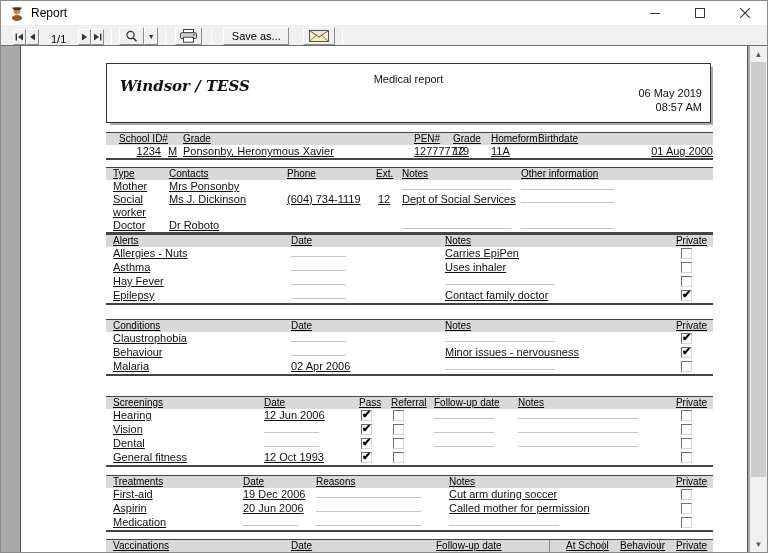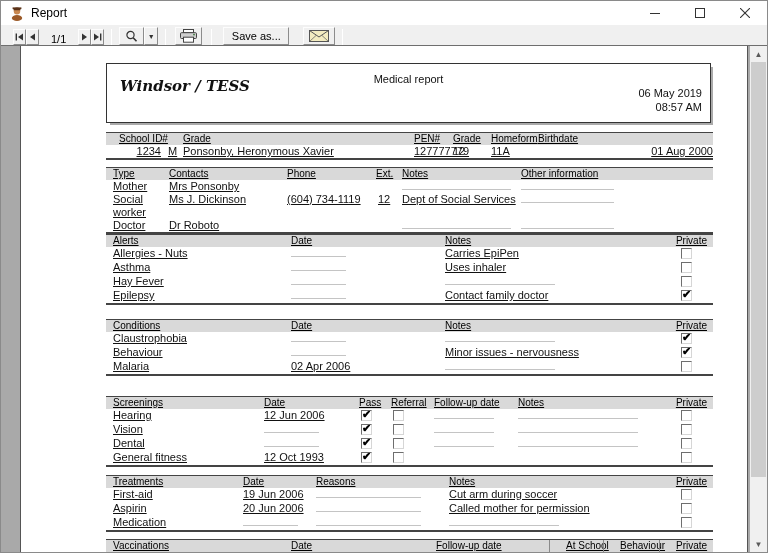--- a/index.html
+++ b/index.html
@@ -343,21 +343,21 @@
         <div class="sec m6">
           <div class="grid shead t-tre">
             <div class="c pl7">Treatments</div>
             <div class="c">Date</div>
             <div class="c">Reasons</div>
             <div class="c">Notes</div>
             <div class="c ra pr6">Private</div>
           </div>
           <div class="grid row t-tre">
             <div class="c pl7">First-aid</div>
-            <div class="c">19 Jun 2006</div>
+            <div class="c">19 Dec 2006</div>
             <div class="c"><span class="bl bl105"></span></div>
             <div class="c">Cut arm during soccer</div>
             <div class="c pl12"><span class="cb"></span></div>
           </div>
           <div class="grid row t-tre">
             <div class="c pl7">Aspirin</div>
             <div class="c">20 Jun 2006</div>
             <div class="c"><span class="bl bl105"></span></div>
             <div class="c">Called mother for permission</div>
             <div class="c pl12"><span class="cb"></span></div>

